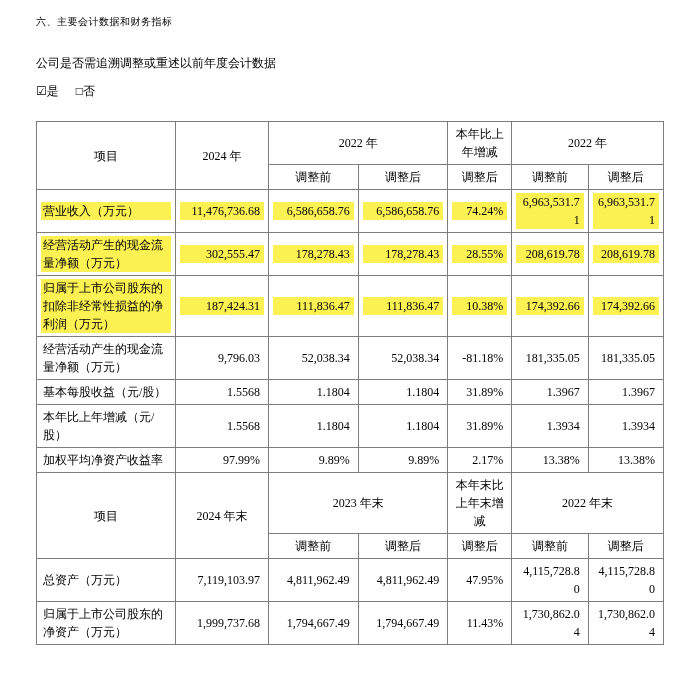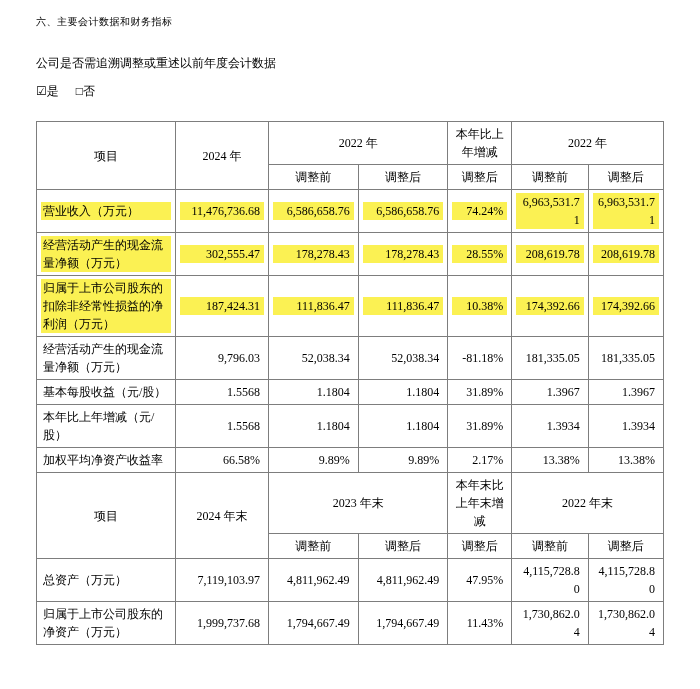--- a/index.html
+++ b/index.html
@@ -234,21 +234,21 @@
       <td class="num">
             <span class="cw">1.3934</span>
           </td>
     </tr>
 
     <tr>
       <td class="lab">
             <span class="cw">加权平均净资产收益率</span>
           </td>
       <td class="num">
-            <span class="cw">66.58%</span>
+            <span class="cw">97.99%</span>
           </td>
       <td class="num">
             <span class="cw">9.89%</span>
           </td>
       <td class="num">
             <span class="cw">9.89%</span>
           </td>
       <td class="num">
             <span class="cw">2.17%</span>
           </td>

